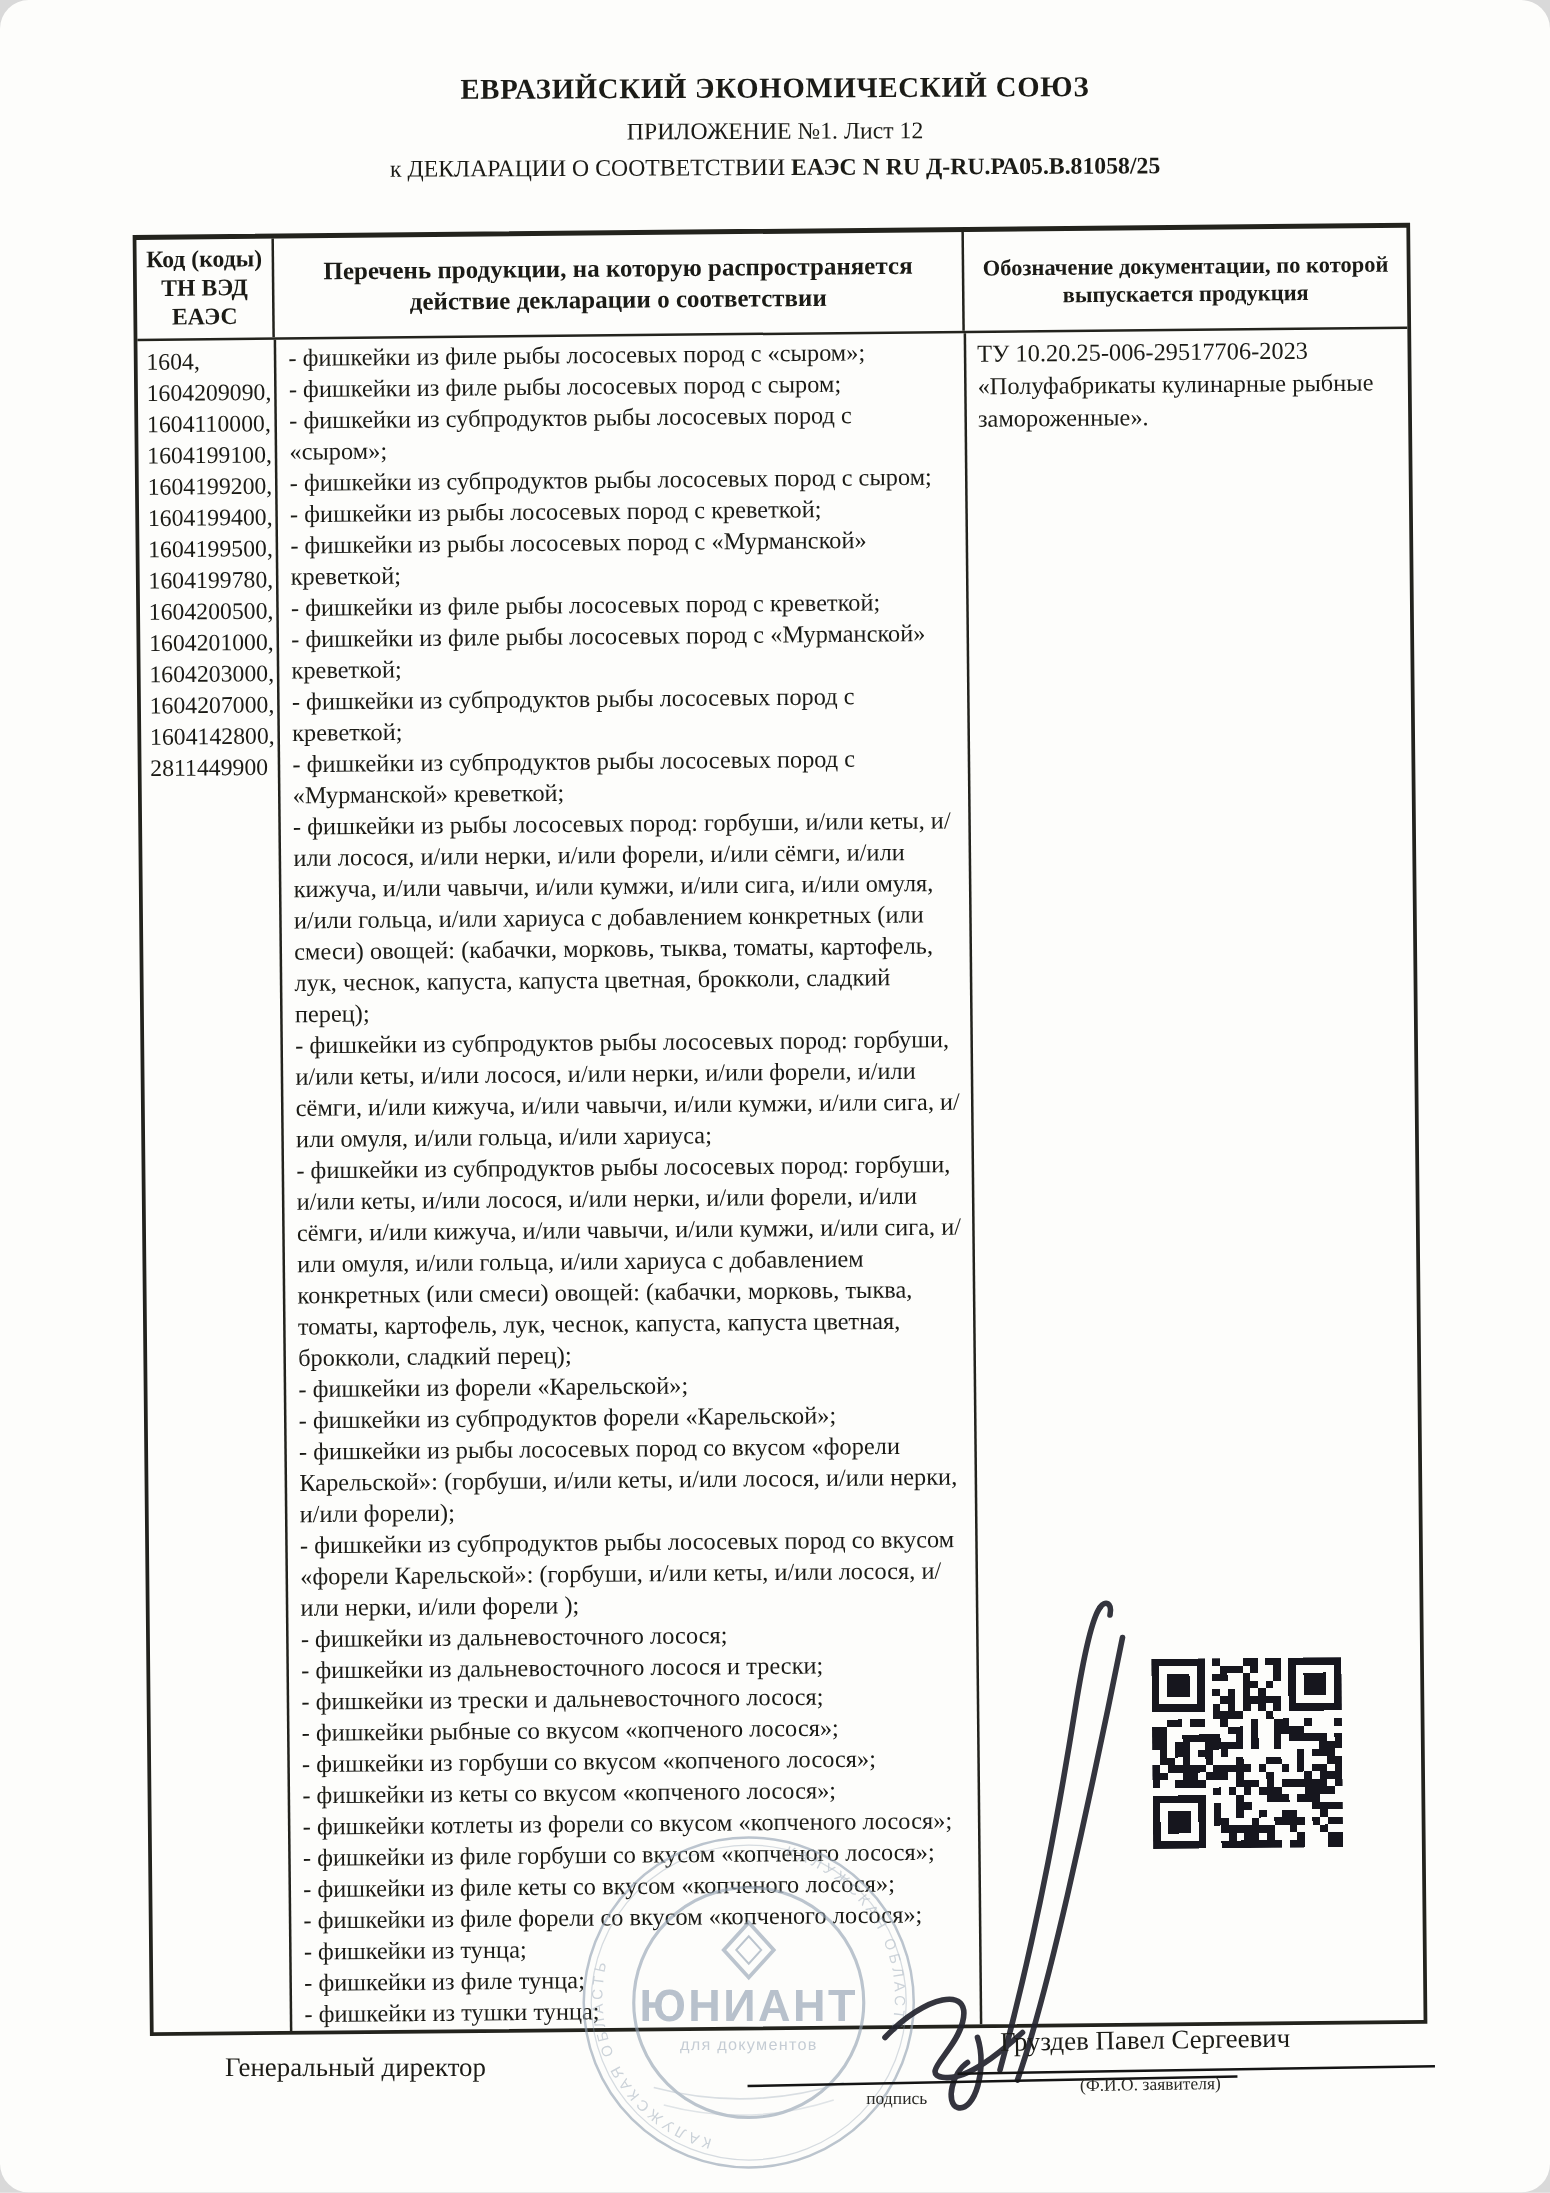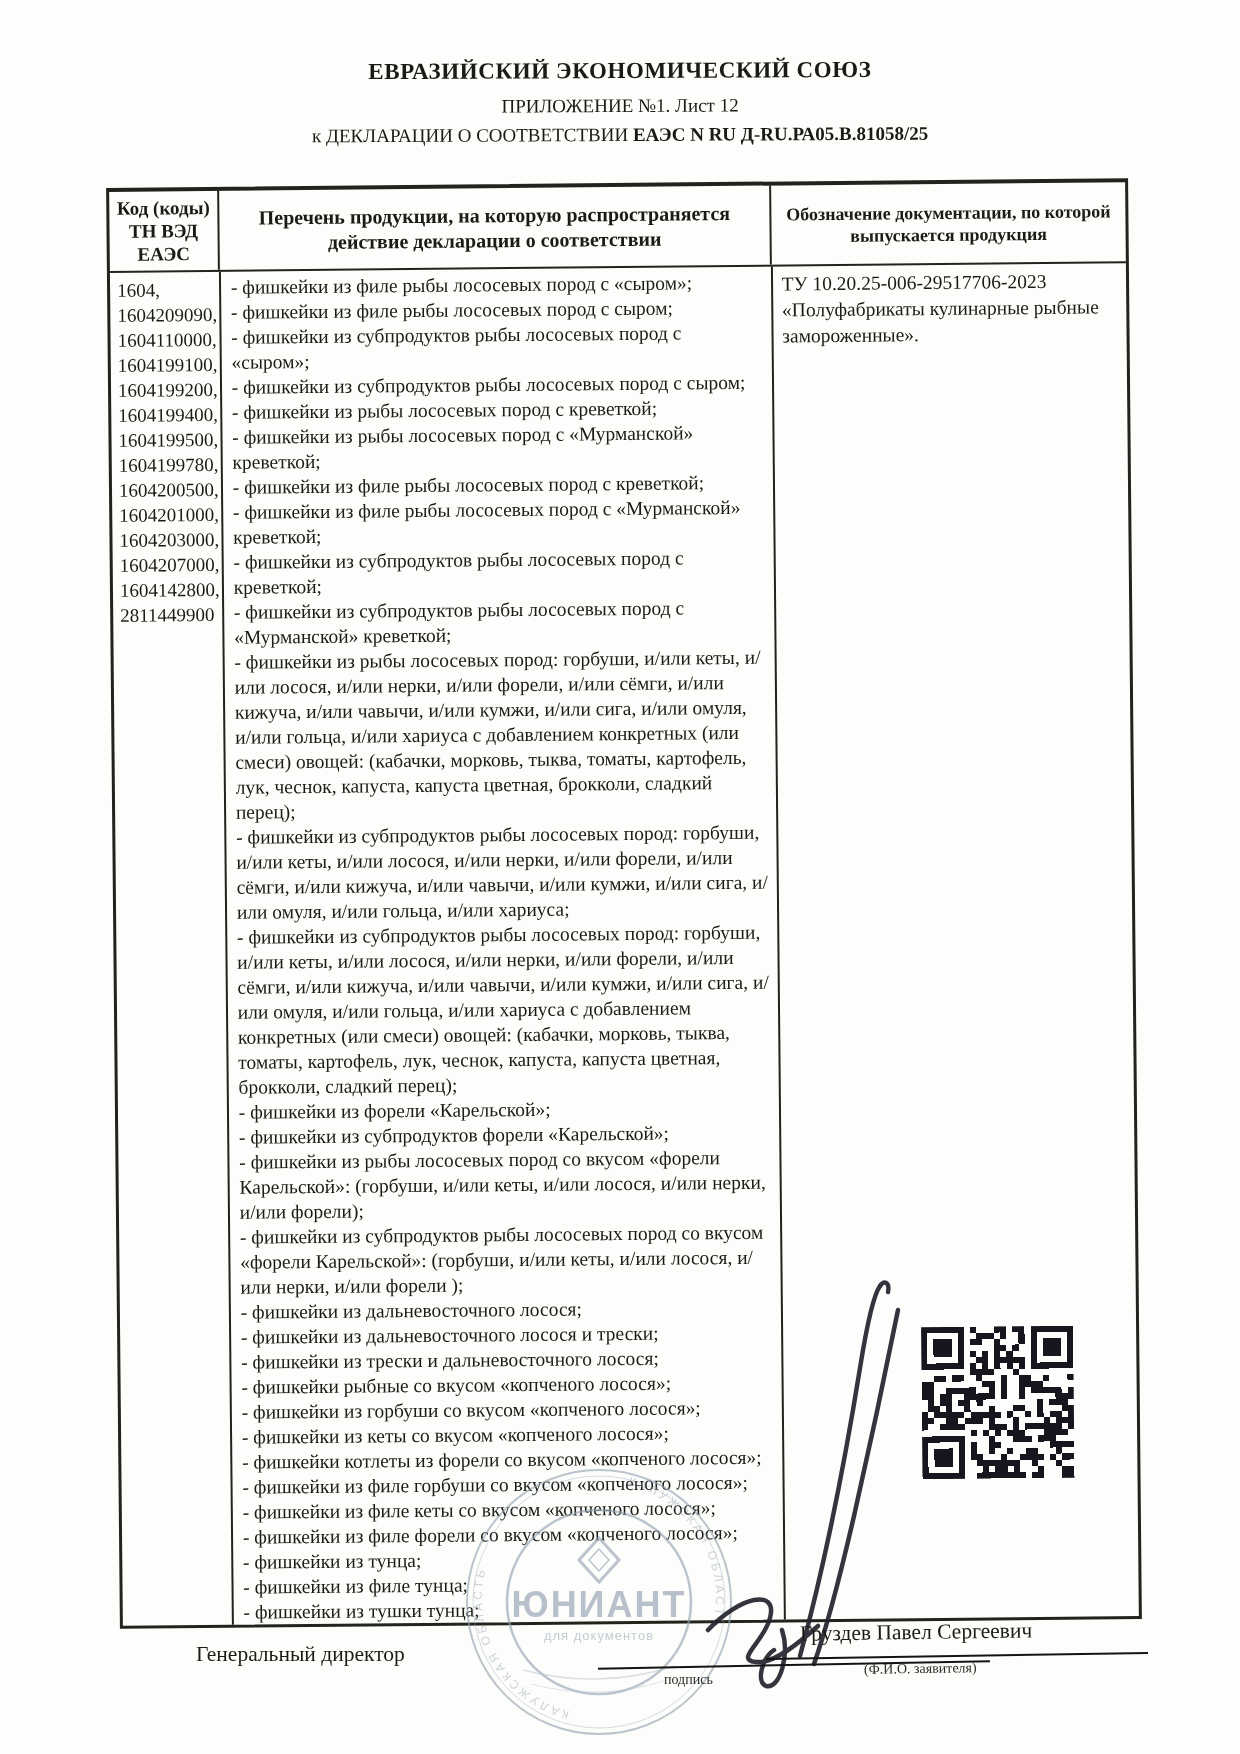--- a/index.html
+++ b/index.html
@@ -4,20 +4,21 @@
 <style>
   html,body{margin:0;padding:0;background:#d9d9d9;}
   .page{
     position:relative;
     width:1240px;height:1754px;
     margin:0 auto;
     background:#fdfdfb;
     overflow:hidden;
     font-family:"Liberation Serif","DejaVu Serif",serif;
     color:#1b1b16;
+    border-radius:23px;
   }
   
   .doc-header{
     position:absolute;top:58px;left:0;width:100%;
     text-align:center;
     transform:rotate(-0.25deg);
   }
   .h-union{font-size:23px;font-weight:bold;letter-spacing:.6px;}
   .h-appendix{font-size:19px;margin-top:11px;}
   .h-declaration{font-size:19px;margin-top:7px;}
@@ -53,26 +54,26 @@
     padding:3px 8px 0 10px;font-size:19.5px;line-height:25px;
   }
   .td-docs{
     flex:1 1 auto;position:relative;
     padding:5px 8px 0 9px;font-size:19.5px;line-height:26px;
   }
   .qr{
     position:absolute;left:138px;top:1062px;width:152px;height:152px;
   }
   
-  .f-position{position:absolute;left:196px;top:1642px;font-size:21.5px;}
+  .f-position{position:absolute;left:180px;top:1642px;font-size:21.5px;}
   .sig-line{
     position:absolute;left:598px;top:1664px;width:392px;height:0;
     border-top:2.5px solid #141414;transform:rotate(-1.1deg);
   }
-  .sig-caption{position:absolute;left:664px;top:1672px;font-size:14px;color:#2a2a26;}
+  .sig-caption{position:absolute;left:693px;top:1672px;font-size:14px;color:#2a2a26;}
   .f-name{position:absolute;left:800px;top:1620px;font-size:21.5px;transform:rotate(-0.8deg);}
   .fio-line{
     position:absolute;left:766px;top:1655px;width:382px;height:0;
     border-top:2.5px solid #141414;transform:rotate(-0.9deg);
   }
   .fio-caption{position:absolute;left:864px;top:1661px;font-size:14px;color:#2a2a26;transform:rotate(-0.8deg);}
   
   .stamp{position:absolute;left:453px;top:1452px;width:292px;height:302px;pointer-events:none;}
   .signature-ink{position:absolute;left:622px;top:1258px;width:320px;height:440px;pointer-events:none;}
 </style>

